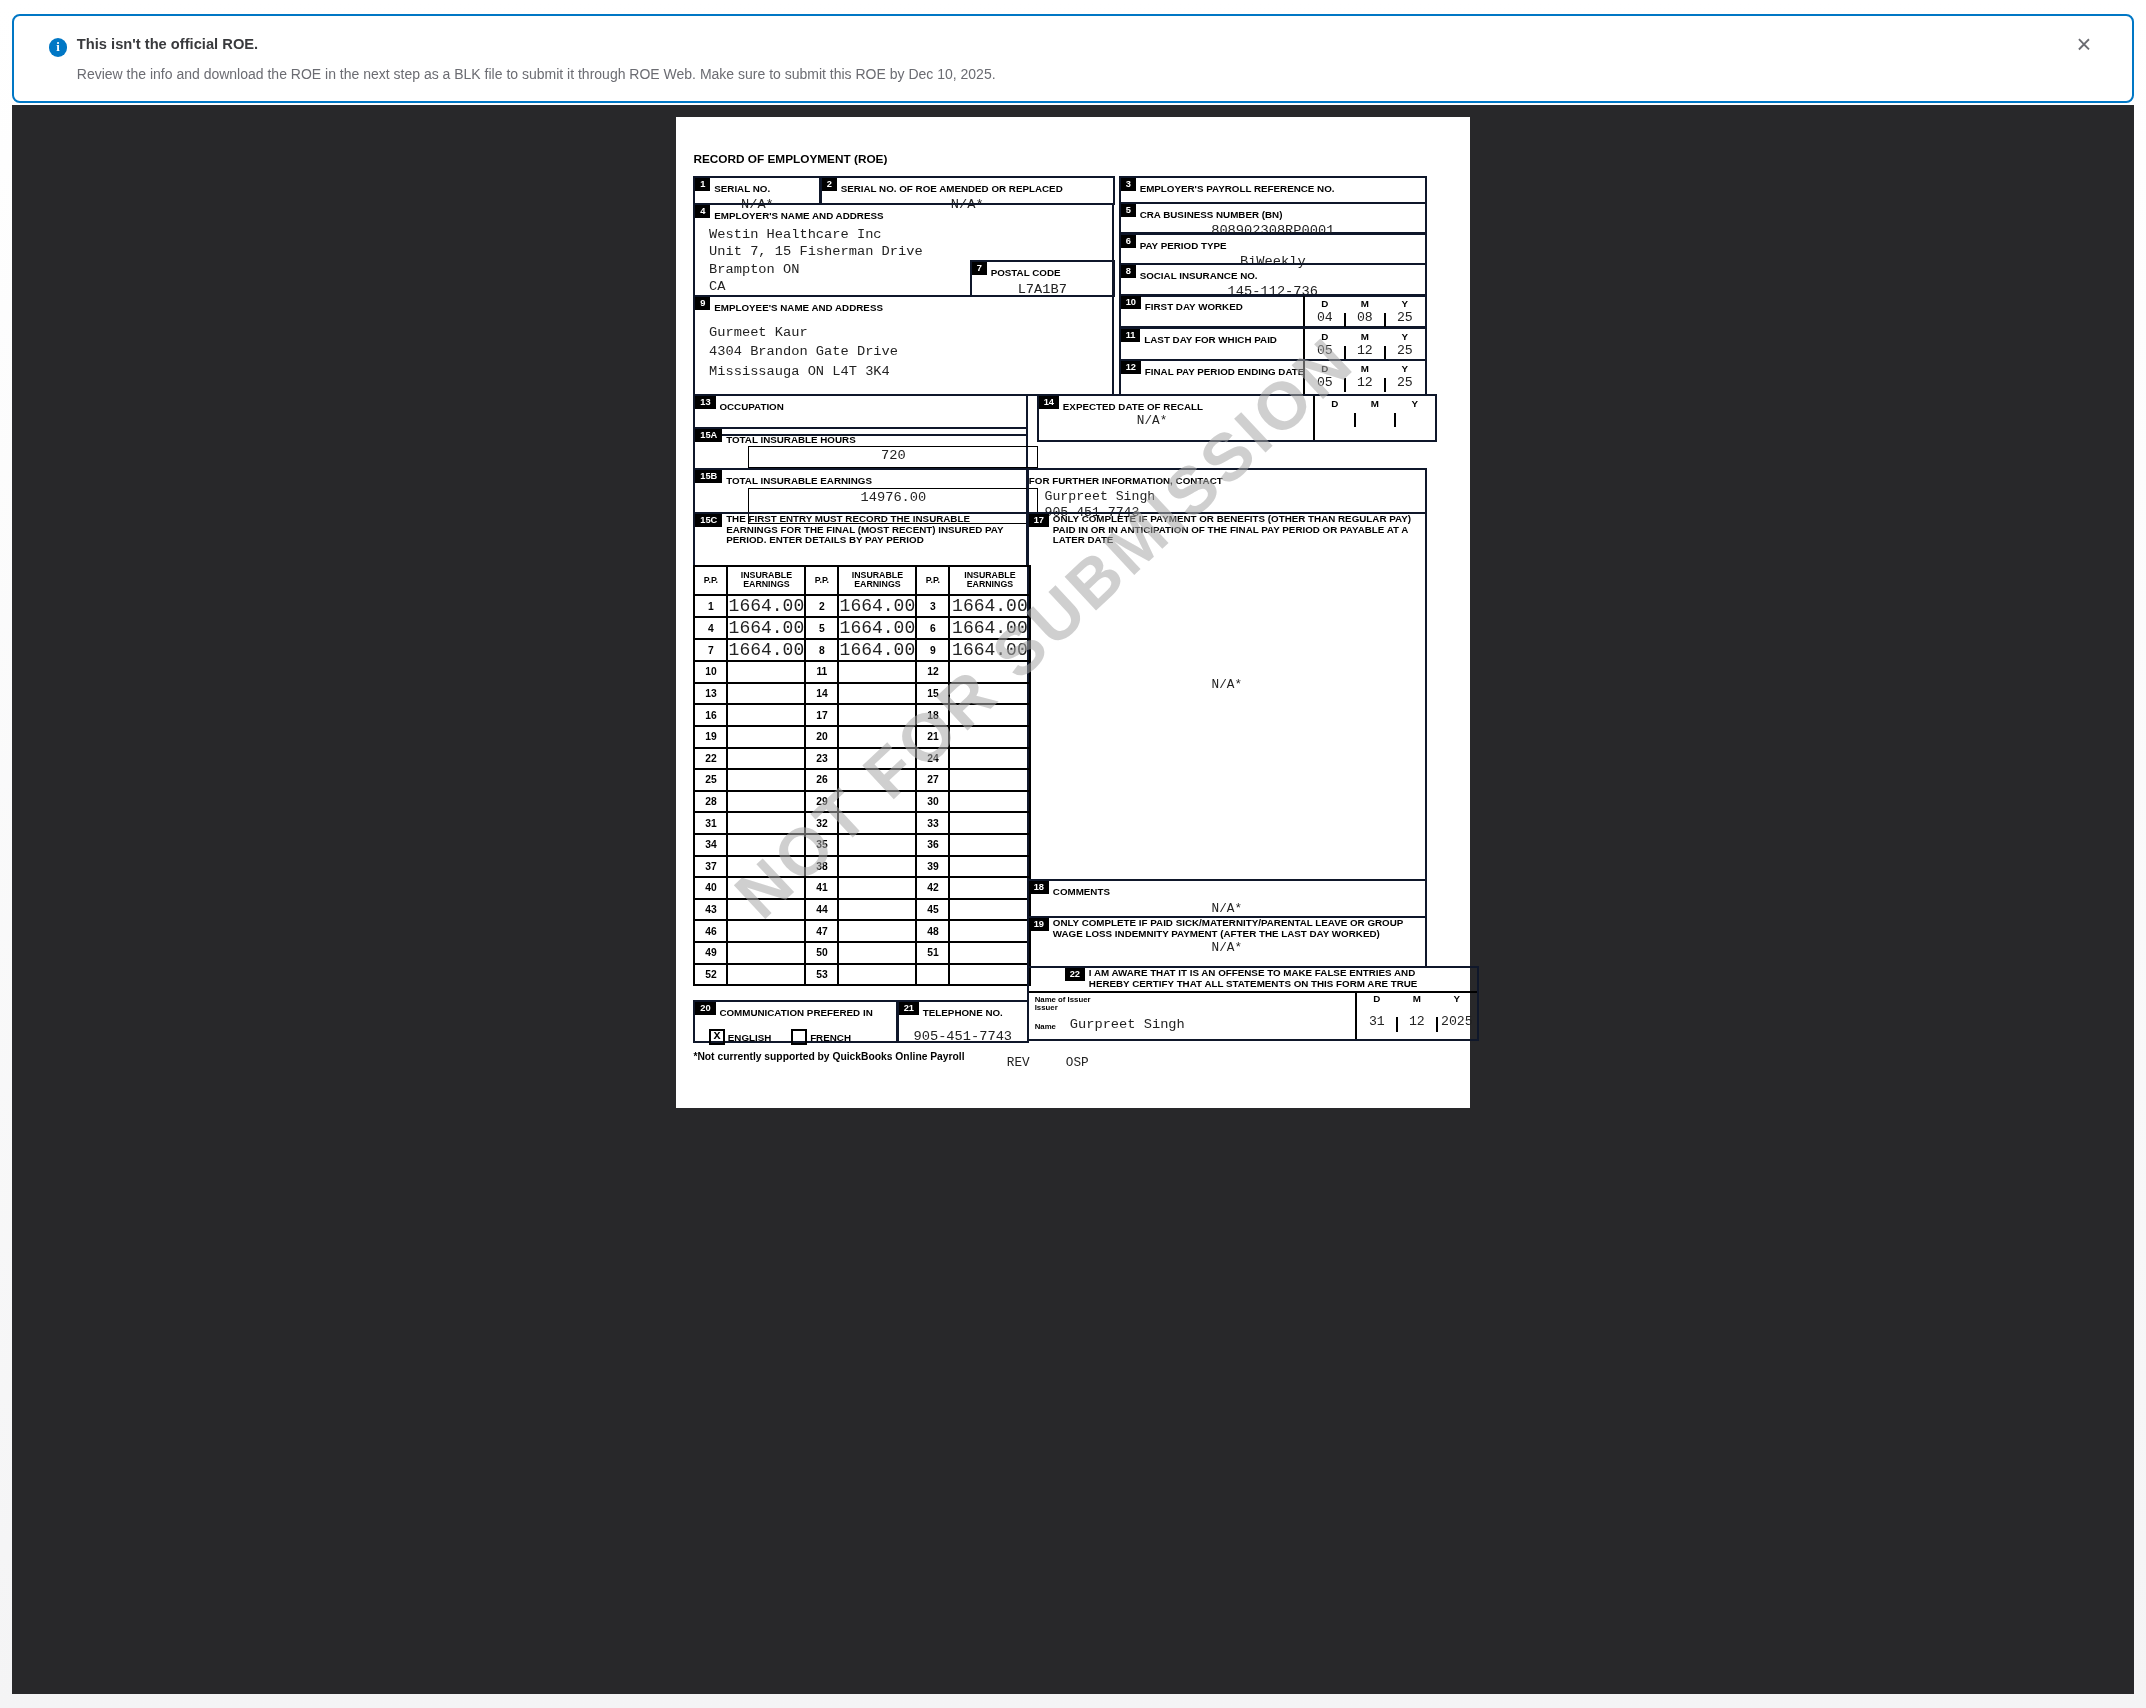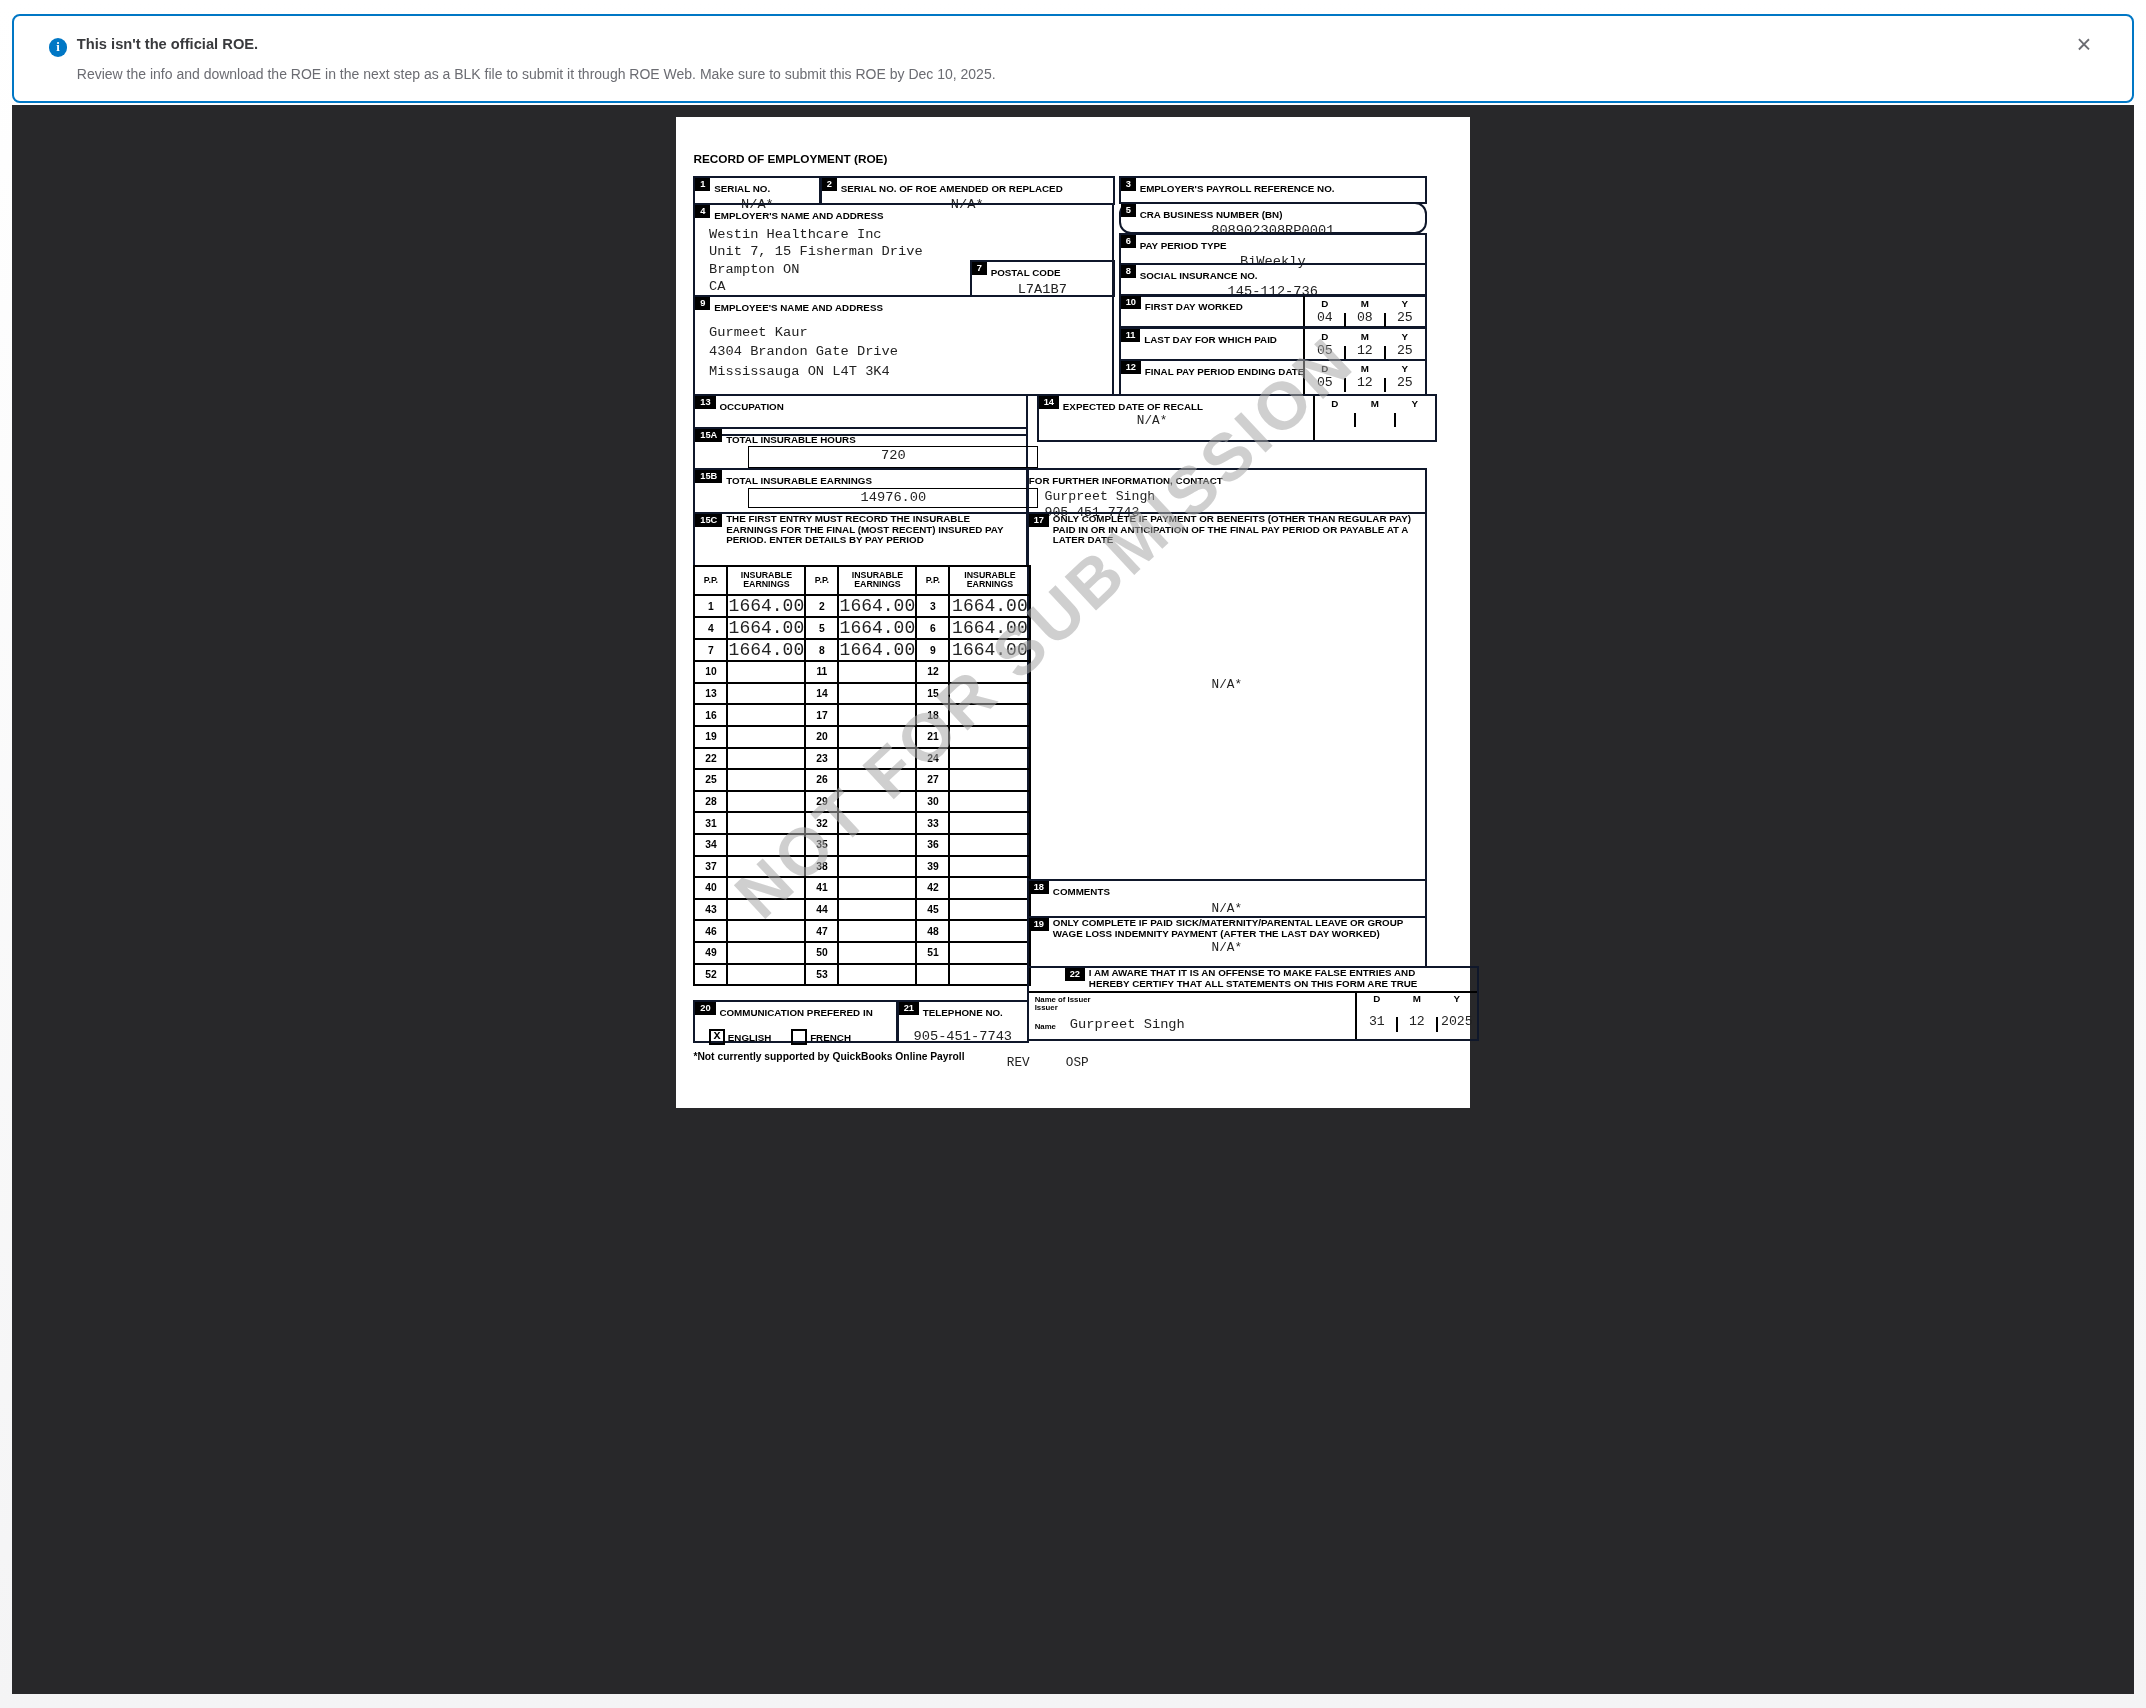--- a/index.html
+++ b/index.html
@@ -114,21 +114,21 @@
         <div>Brampton ON</div>
         <div>CA</div>
       </div>
     </div>
 
     <div class="bx" style="left:294px;top:143px;width:145px;height:37px;">
       <span class="bdg">7</span><span class="lbl">POSTAL CODE</span>
       <div class="mono val ctr" style="margin-top:2px;">L7A1B7</div>
     </div>
 
-    <div class="bx" style="left:443px;top:85px;width:308px;height:32px;border-radius:12px;">
+    <div class="bx" style="left:443px;top:85px;width:308px;height:32px;">
       <span class="bdg">5</span><span class="lbl">CRA BUSINESS NUMBER (BN)</span>
       <div class="mono val ctr" style="margin-top:1px;">808902308RP0001</div>
     </div>
     <div class="bx" style="left:443px;top:116px;width:308px;height:32px;">
       <span class="bdg">6</span><span class="lbl">PAY PERIOD TYPE</span>
       <div class="mono val ctr" style="margin-top:1px;">BiWeekly</div>
     </div>
     <div class="bx" style="left:443px;top:146px;width:308px;height:34px;">
       <span class="bdg">8</span><span class="lbl">SOCIAL INSURANCE NO.</span>
       <div class="mono val ctr" style="margin-top:1px;">145-112-736</div>
@@ -212,21 +212,21 @@
 
     <div class="bx" style="left:17.6px;top:310px;width:335px;height:43px;">
       <span class="bdg">15A</span><span class="lbl">TOTAL INSURABLE HOURS</span>
       <div class="inner-box" style="left:53px;top:17.6px;width:290px;height:21.6px;">
         <div class="mono val ctr" style="margin-top:1px;">720</div>
       </div>
     </div>
 
     <div class="bx" style="left:17.6px;top:351px;width:335px;height:46px;">
       <span class="bdg">15B</span><span class="lbl">TOTAL INSURABLE EARNINGS</span>
-      <div class="inner-box" style="left:53px;top:18.6px;width:290px;height:20px;">
+      <div class="inner-box" style="left:53px;top:18.6px;width:290px;height:36px;">
         <div class="mono val ctr" style="margin-top:1px;">14976.00</div>
       </div>
     </div>
     <div class="bx" style="left:351px;top:351px;width:400px;height:46px;">
       <span class="lbl">FOR FURTHER INFORMATION, CONTACT</span>
       <div class="mono" style="font-size:13.2px;margin:1px 0 0 15.7px;line-height:15.7px;">
         <div>Gurpreet Singh</div>
         <div>905-451-7743</div>
       </div>
     </div>

